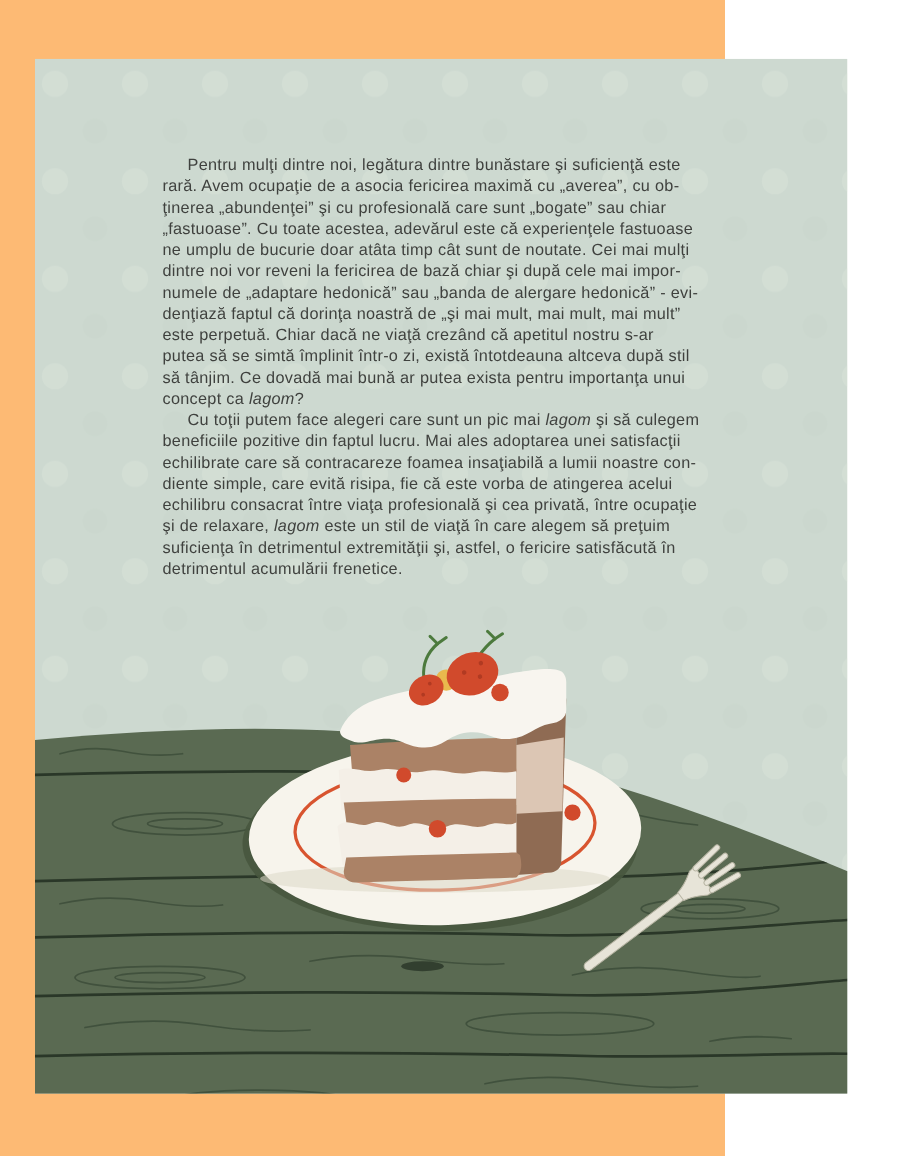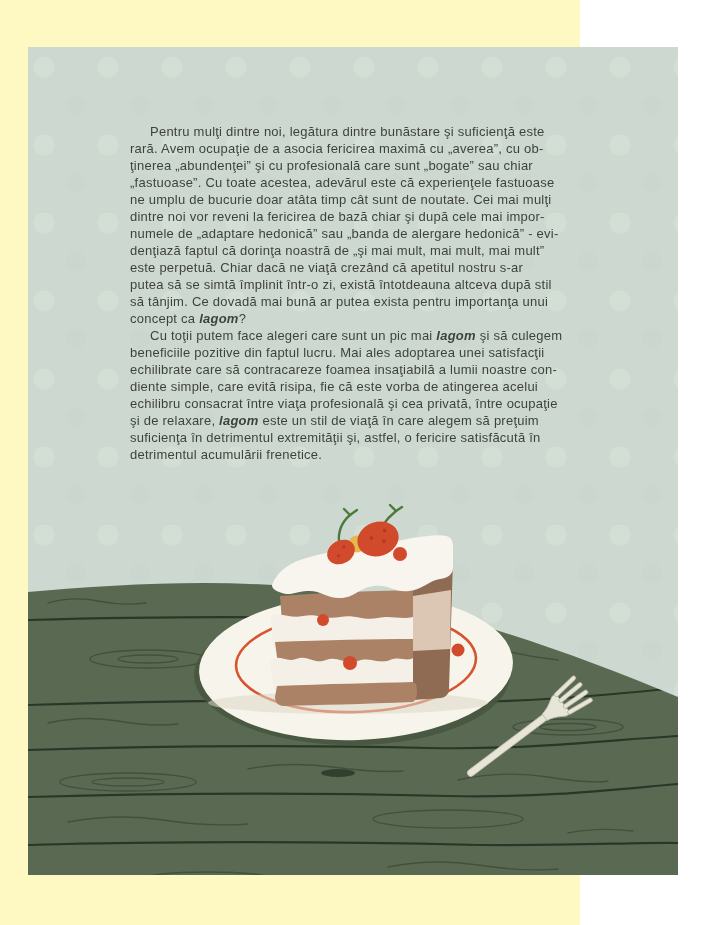--- a/index.html
+++ b/index.html
@@ -1,30 +1,30 @@
 <!DOCTYPE html>
 <html><head>
 <meta charset="utf-8">
 <style>
   html,body{margin:0;padding:0;}
   body{
     width:728px;height:925px;background:#ffffff;
     font-family:"Liberation Sans", sans-serif;
     overflow:hidden;
   }
-  #page{position:relative;width:580px;height:925px;background:#fef9c3;}
+  #page{position:relative;width:580px;height:925px;background:#fdba74;}
   #art{position:absolute;left:28px;top:47px;width:650px;height:828px;display:block;}
   #text-block{
     position:absolute;left:130px;top:123px;width:480px;
     font-size:13px;line-height:17px;letter-spacing:0.24px;
     color:#3f413e;
   }
   #text-block .line{height:17px;white-space:nowrap;}
   #text-block .line.indent{padding-left:20px;}
-  #text-block em{font-style:italic;font-weight:bold;}
+  #text-block em{font-style:italic;}
 </style>
 </head>
 <body>
 
 <div id="page">
 
   <svg id="art" viewBox="0 0 650 828" xmlns="http://www.w3.org/2000/svg">
     <defs>
       <pattern id="dots" x="0" y="0" width="64" height="78" patternUnits="userSpaceOnUse">
         <circle cx="16" cy="20" r="10.5" opacity="0.65" fill="#dde7dc"></circle>

